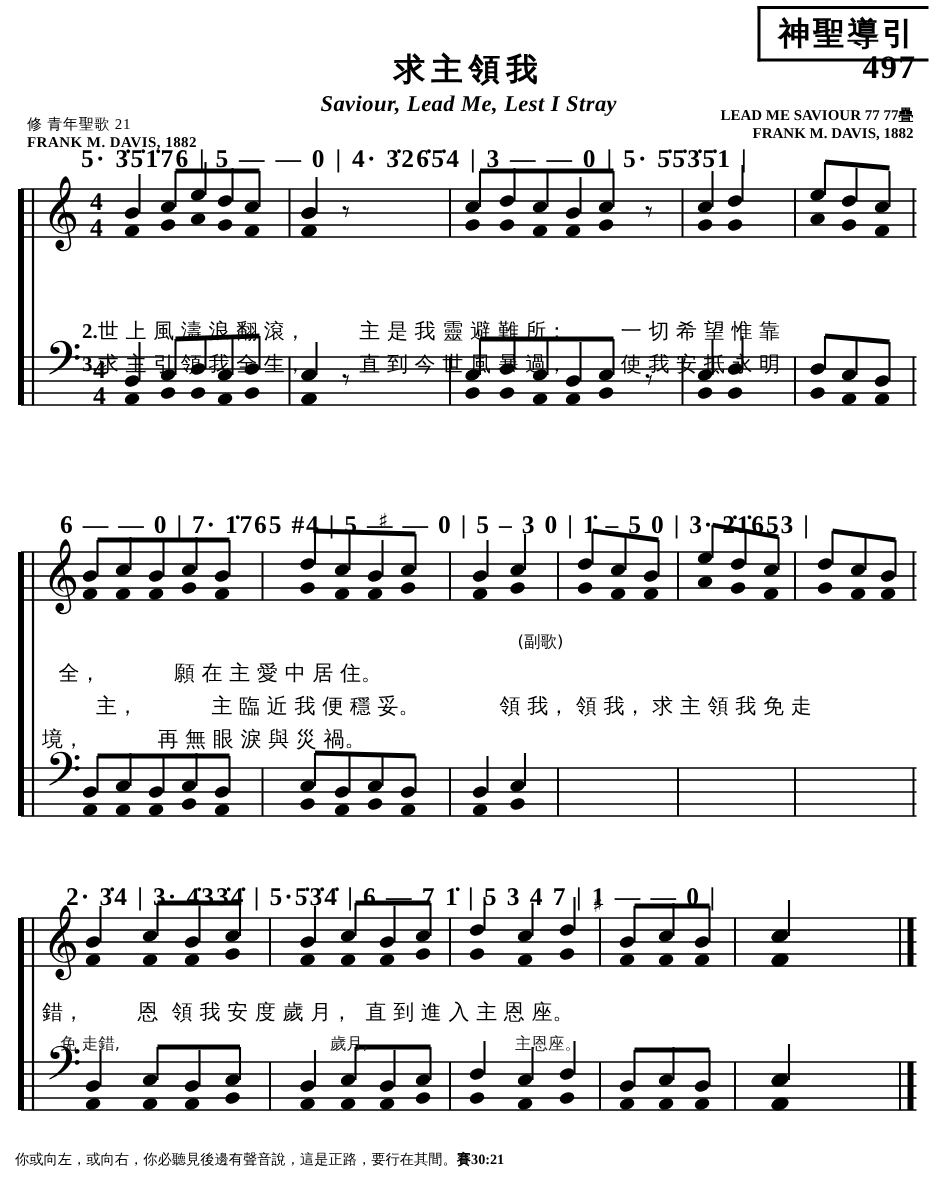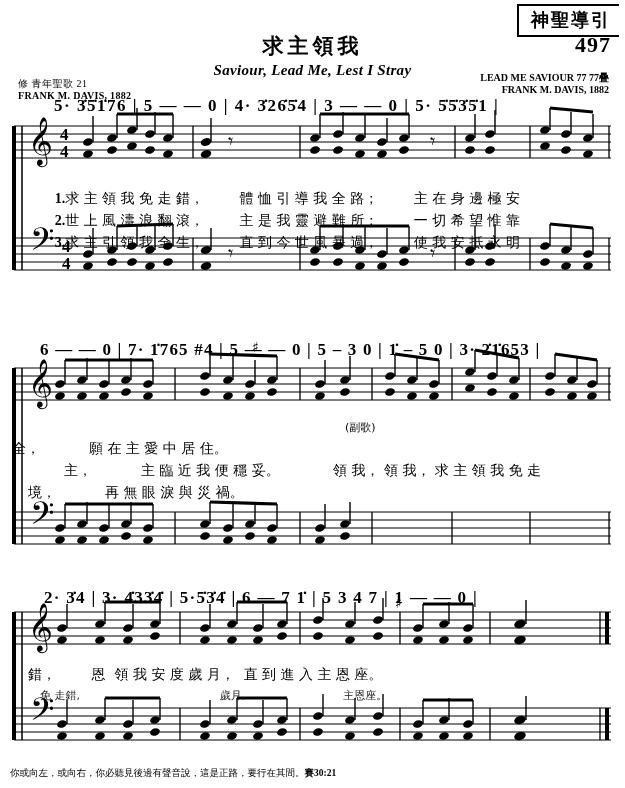--- a/index.html
+++ b/index.html
@@ -22,21 +22,21 @@
   }
 
   
   .header-tab {
     position: absolute;
     top: 4px;
     right: 6px;
     border: 2px solid #000;
     border-right: none;
     padding: 2px 8px 3px 12px;
-    font-size: 18px;
+    font-size: 21px;
     font-weight: bold;
     letter-spacing: 2px;
     font-family: Liberation Sans, sans-serif;
   }
   .hymn-number {
     position: absolute;
     top: 32px;
     right: 14px;
     font-size: 22px;
     font-weight: bold;
@@ -318,23 +318,20 @@
         <line x1="320" y1="130" x2="409" y2="130"></line>
         <line x1="550" y1="128" x2="593" y2="132"></line>
       </g>
 
       <text x="228" y="52" font-family="DejaVu Sans, sans-serif" font-size="20">𝄾</text>
       <text x="430" y="52" font-family="DejaVu Sans, sans-serif" font-size="20">𝄾</text>
       <text x="228" y="164" font-family="DejaVu Sans, sans-serif" font-size="20">𝄾</text>
       <text x="430" y="164" font-family="DejaVu Sans, sans-serif" font-size="20">𝄾</text>
     </svg>
 
-    <div class="lyricline" style="left:28px; top:78px;">
-      <span class="lyricnum">1.</span><span>求 主 領 我 免 走 錯，        體 恤 引 導 我 全 路；        主 在 身 邊 極 安</span>
-    </div>
     <div class="lyricline" style="left:28px; top:100px;">
       <span class="lyricnum">2.</span><span>世 上 風 濤 浪 翻 滾，        主 是 我 靈 避 難 所；        一 切 希 望 惟 靠</span>
     </div>
     <div class="lyricline" style="left:28px; top:122px;">
       <span class="lyricnum">3.</span><span>求 主 引 領 我 全 生，        直 到 今 世 風 暴 過，        使 我 安 抵 永 明</span>
     </div>
   </div>
 
   <div class="system" style="top:340px; height:230px;">
 
@@ -487,21 +484,21 @@
         <line x1="350" y1="184" x2="350" y2="162"></line>
       </g>
       <g stroke="#000" stroke-width="3.2">
         <line x1="65" y1="164" x2="153" y2="164"></line>
         <line x1="210" y1="162" x2="277" y2="164"></line>
       </g>
 
       <text x="252" y="12" font-family="DejaVu Sans, sans-serif" font-size="14">♯</text>
     </svg>
 
-    <div class="lyricline" style="left:12px; top:100px;text-align:right;">全，           願 在 主 愛 中 居 住。</div>
+    <div class="lyricline" style="left:39px; top:100px;text-align:right;">全，           願 在 主 愛 中 居 住。</div>
     <div class="lyricline" style="left:28px; top:122px;margin-left:36px;">主，           主 臨 近 我 便 穩 妥。            領 我， 領 我， 求 主 領 我 免 走</div>
     <div class="lyricline" style="left:28px; top:144px;">境，           再 無 眼 淚 與 災 禍。</div>
     <div class="refrain-mark" style="left:345px; top:80px;">(副歌)</div>
   </div>
 
   <div class="system" style="top:588px; height:175px;">
 
     <div class="numline" style="left:44px; top:0px; letter-spacing:1.3px;">2· 3̇4 | 3· 4̇33̇4̇ | 5·5̇3̇4̇ | 6 — 7 1̇ | 5 3 4 7 | 1 — — 0 |</div>
 
     <svg class="staffsvg" width="625" height="175">

